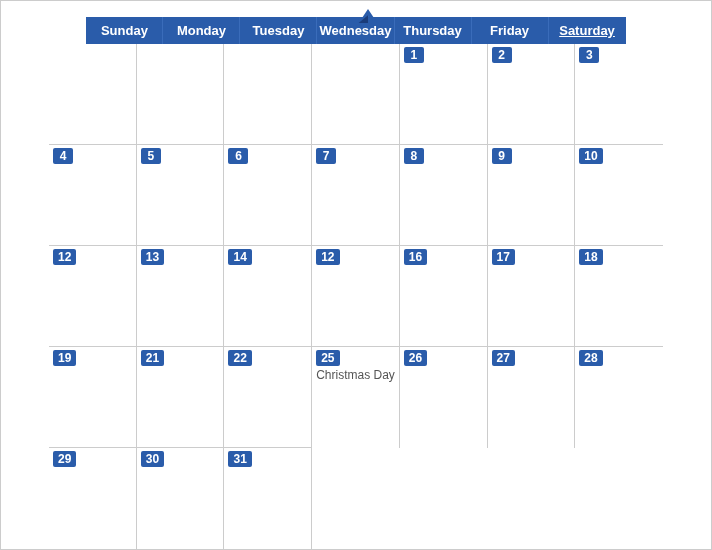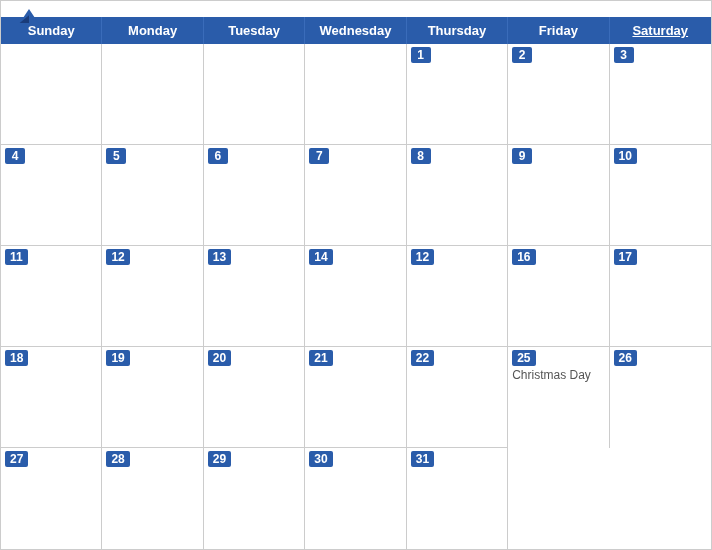--- a/index.html
+++ b/index.html
@@ -10,20 +10,21 @@
       height: 550px;
       overflow: hidden;
     }
     .calendar-container {
       width: 712px;
       height: 550px;
       background: #fff;
       border: 1px solid #ccc;
       display: flex;
       flex-direction: column;
+      align-items: center;
     }
     .header {
       display: flex;
       align-items: center;
       justify-content: center;
       padding: 10px 16px 6px;
       position: relative;
     }
     .logo {
       position: absolute;
@@ -201,25 +202,20 @@
           <span class="day-number">9</span>
         </div>
       </div>
       <div class="day-cell">
         <div class="day-number-row">
           <span class="day-number">10</span>
         </div>
       </div>
       <div class="day-cell">
         <div class="day-number-row">
-          <span class="day-number">11</span>
-        </div>
-      </div>
-      <div class="day-cell">
-        <div class="day-number-row">
           <span class="day-number">12</span>
         </div>
       </div>
       <div class="day-cell">
         <div class="day-number-row">
           <span class="day-number">13</span>
         </div>
       </div>
       <div class="day-cell">
         <div class="day-number-row">
@@ -242,25 +238,20 @@
         </div>
       </div>
       <div class="day-cell">
         <div class="day-number-row">
           <span class="day-number">18</span>
         </div>
       </div>
       <div class="day-cell">
         <div class="day-number-row">
           <span class="day-number">19</span>
-        </div>
-      </div>
-      <div class="day-cell">
-        <div class="day-number-row">
-          <span class="day-number">20</span>
         </div>
       </div>
       <div class="day-cell">
         <div class="day-number-row">
           <span class="day-number">21</span>
         </div>
       </div>
       <div class="day-cell">
         <div class="day-number-row">
           <span class="day-number">22</span>

